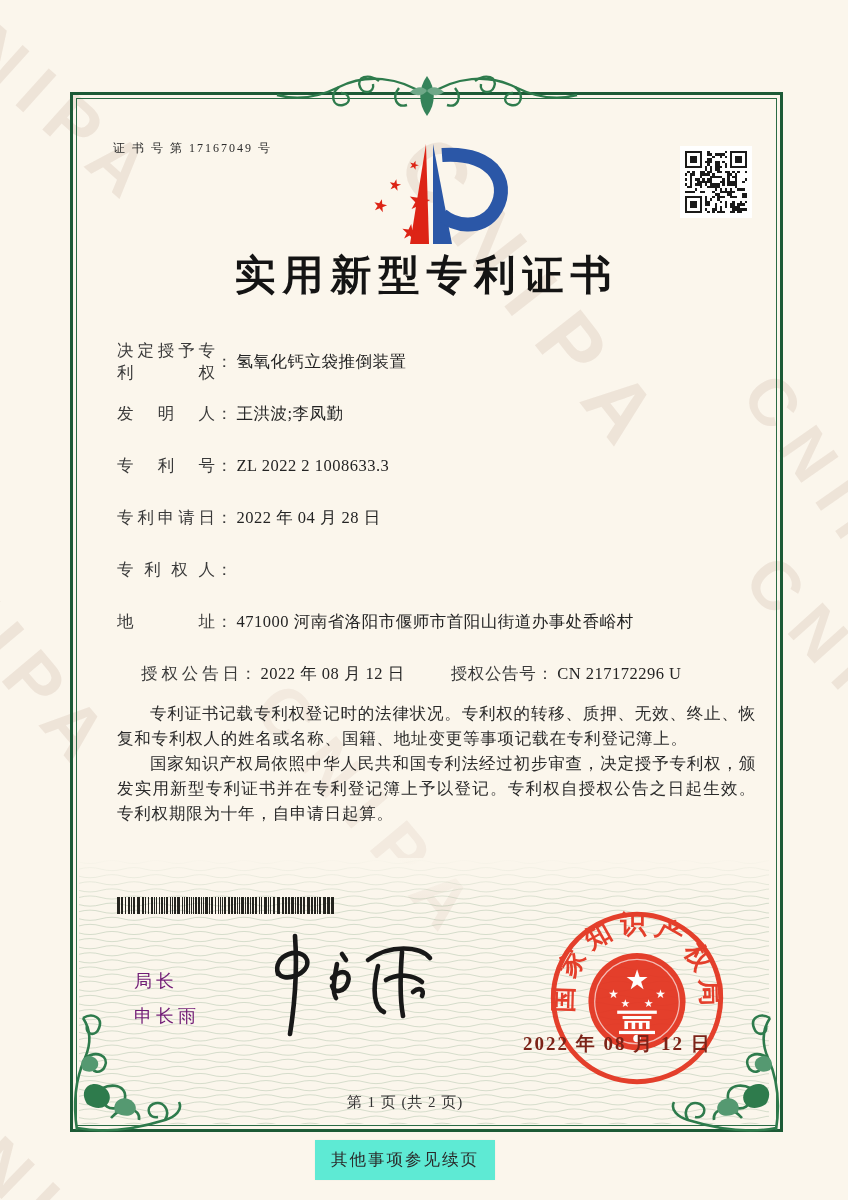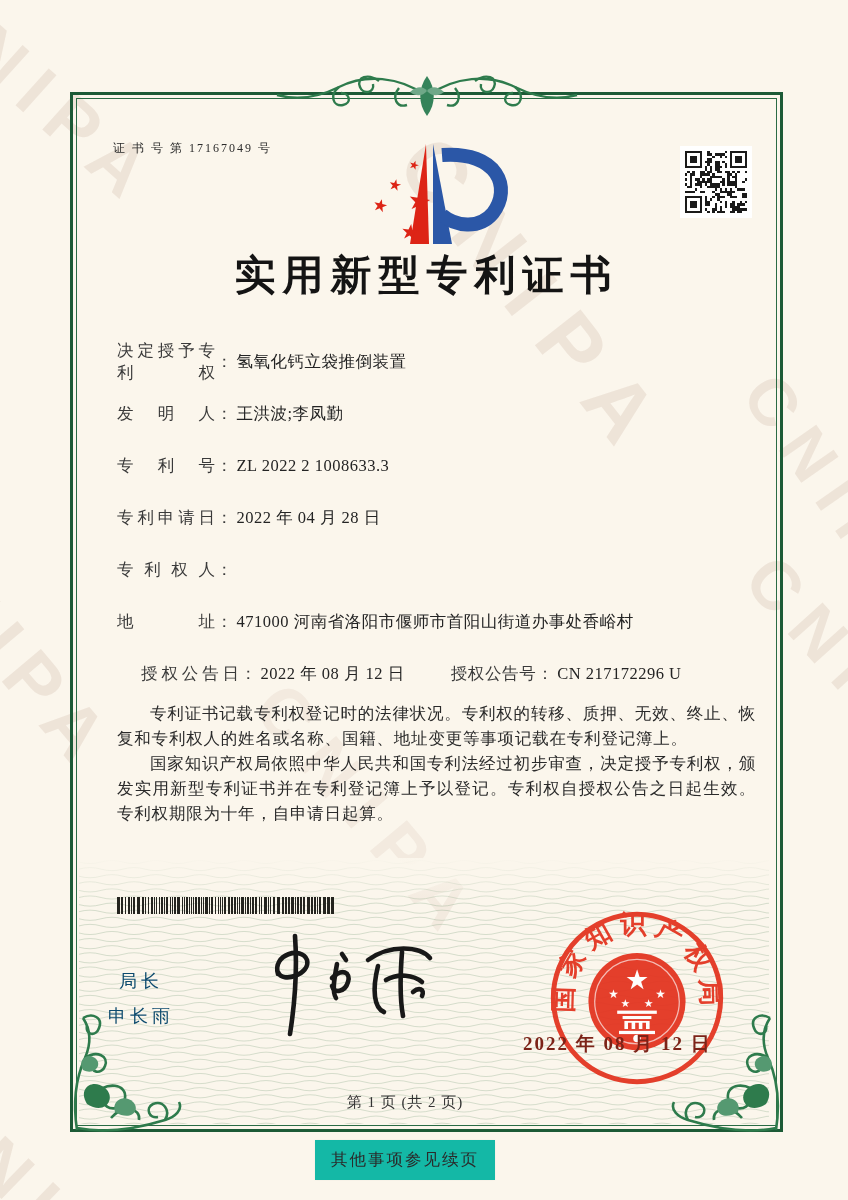--- a/index.html
+++ b/index.html
@@ -49,30 +49,30 @@
   .fgroup.second { margin-left:46px; }
   .fgroup.second .flabel { width:85px; }
   
   .body-text { position:absolute; left:117px; right:92px; top:701px;
     font-size:16.5px; line-height:25px; color:#2a2a2a; text-align:justify;
     letter-spacing:0.8px; }
   .body-text p { text-indent:2em; }
   
   .barcode { position:absolute; left:117px; top:897px; }
   .barcode svg rect { fill:#25241f; }
-  .director { position:absolute; left:108px; top:964px; font-size:18px; line-height:35px; color:#0c4a6e; letter-spacing:4px;text-align:center; }
+  .director { position:absolute; left:134px; top:964px; font-size:18px; line-height:35px; color:#701a75; letter-spacing:4px; }
   .signature { position:absolute; left:250px; top:922px; }
   .signature path { fill:none; stroke:#181818; stroke-width:4.6; stroke-linecap:round; stroke-linejoin:round; }
   .seal { position:absolute; left:538px; top:899px; width:198px; height:198px; opacity:0.94; }
   .seal-date { position:absolute; left:523px; top:1031px; font-size:19px; letter-spacing:2px;
     color:#7c2318; font-weight:bold; }
   .page-info { position:absolute; left:0; right:38px; top:1093px; text-align:center;
     font-size:15px; color:#333; letter-spacing:1px; }
   .continuation { position:absolute; left:50%; top:1140px; transform:translateX(calc(-50% - 19px));
-    background:#14b8a6; padding:9px 16px; font-size:16.5px; color:#2a2a2a;
+    background:#5eead4; padding:9px 16px; font-size:16.5px; color:#2a2a2a;
     letter-spacing:2px; box-shadow:0 0 2px rgba(0,0,0,0.05); }
   .green-stroke { stroke:#2e7b4c; fill:none; }
 </style>
 </head>
 <body>
 
 <div class="page">
 
   <div class="wm" style="left:-45px;top:-38px;font-size:72px;transform:rotate(42deg);">CNIPA</div>
   <div class="wm" style="left:455px;top:118px;font-size:84px;letter-spacing:26px;transform:rotate(52deg);">CNIPA</div>

